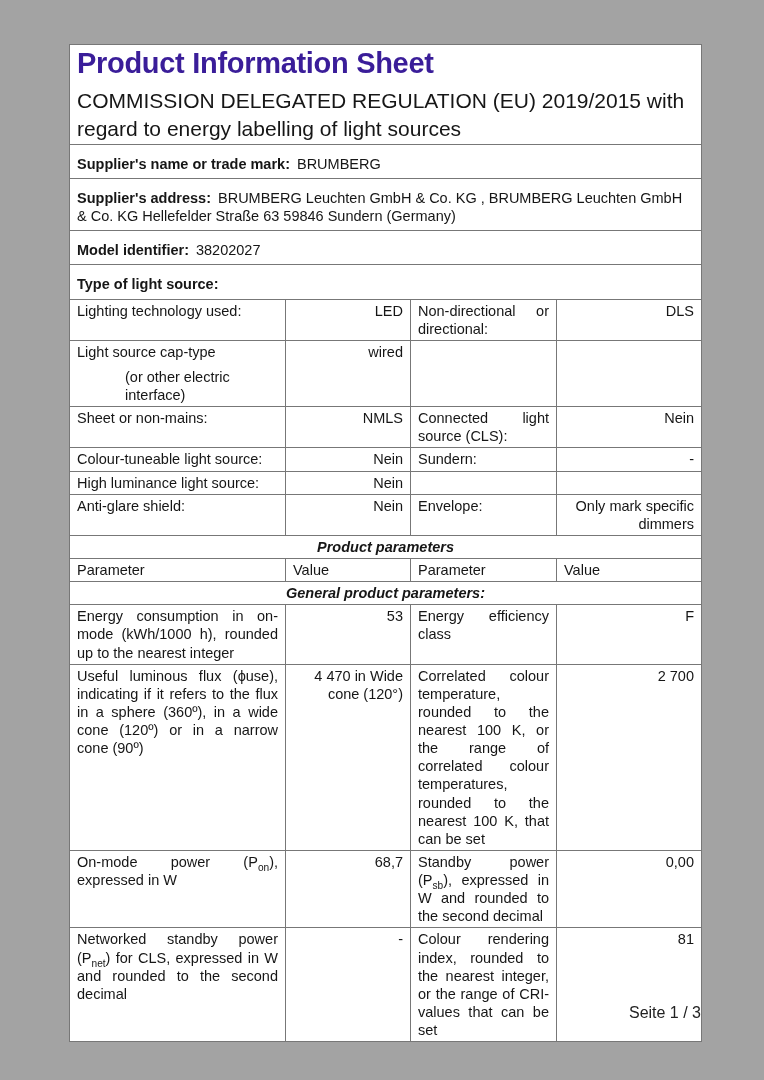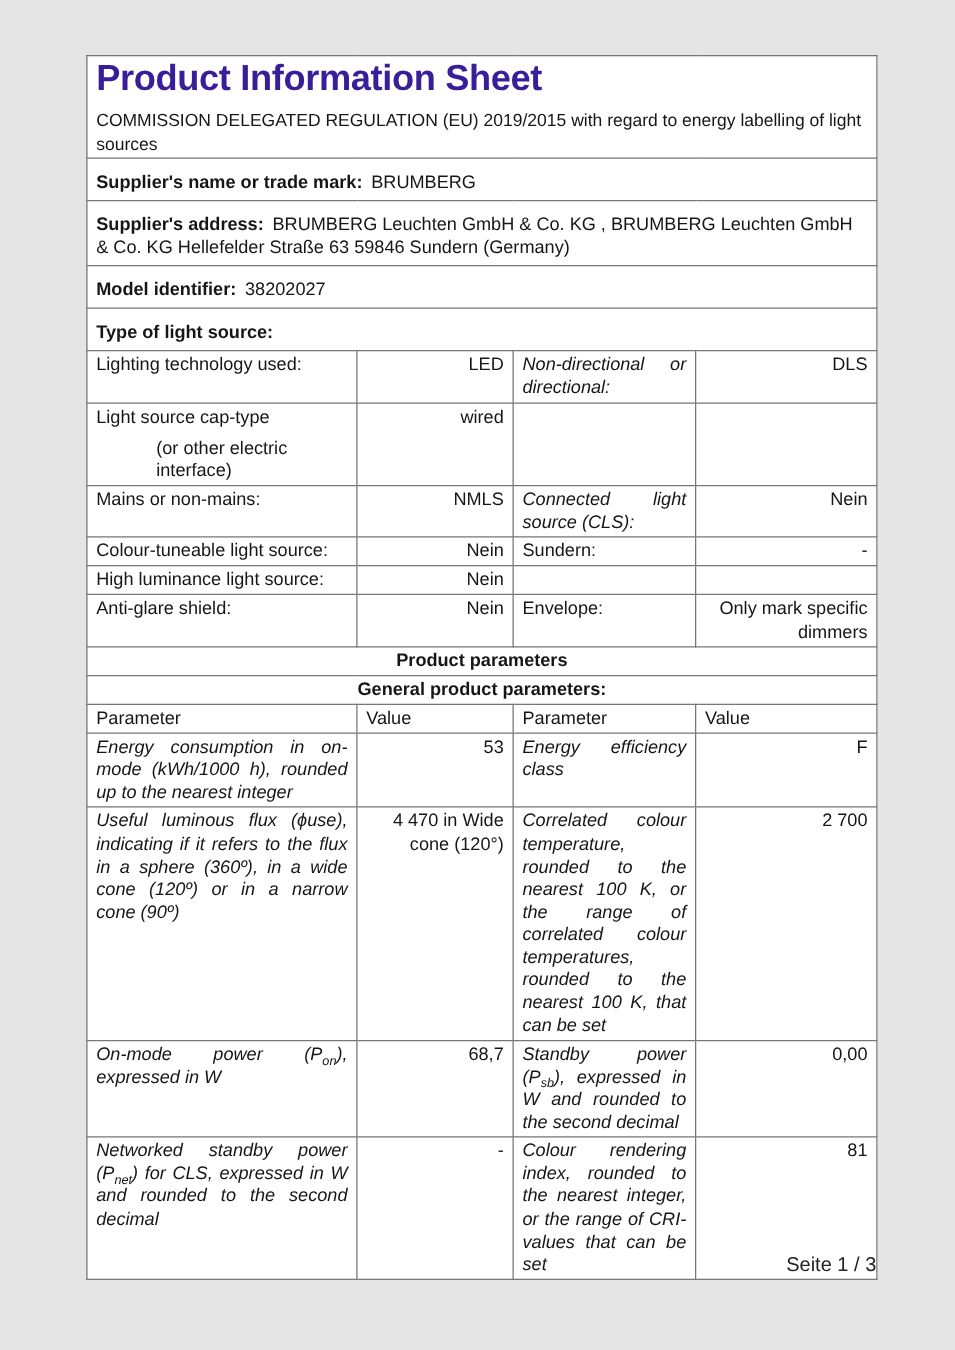--- a/index.html
+++ b/index.html
@@ -1,26 +1,26 @@
 <!DOCTYPE html>
 <html><head>
 <meta charset="utf-8">
 <style>
   html,body{margin:0;padding:0;background:#ffffff;}
   body{width:764px;height:1080px;font-family:"Liberation Sans",sans-serif;color:#161616;}
-  .page{position:relative;width:764px;height:1080px;background:#e5e5e5;overflow:hidden;}
+  .page{position:relative;width:764px;height:1080px;background:#a3a3a3;overflow:hidden;}
   table.doc{position:absolute;left:69px;top:44px;width:632px;border-collapse:collapse;table-layout:fixed;}
   table.doc td{border:1.5px solid #777777;vertical-align:top;padding:2px 7px;font-size:14.5px;line-height:1.25;background:#fff;}
   tr.info td{padding:10px 7px 5px;}
   td.hdr-cell{padding:8px 8px 9px;}
   h1.title{margin:0 0 7px 0;font-size:29px;line-height:1.15;font-weight:bold;color:#3a1d99;letter-spacing:-0.3px;}
-  p.sub{margin:0;font-size:14px;line-height:1.3;}
+  p.sub{margin:0;font-size:21px;line-height:1.3;}
   .b{font-weight:bold;}
-  .c{text-align:center;}
-  .j{text-align:justify;font-style:italic;}
+  .c{text-align:center;font-style:italic;}
+  .j{text-align:justify;}
   .val{text-align:right;}
   .lbl-val{margin-left:7px;}
   .cap2{margin-top:7px;margin-left:48px;}
   .footer{position:absolute;top:1004px;right:63px;font-size:16px;color:#222;}
   sub{font-size:70%;line-height:0;}
 </style>
 </head>
 <body>
 
 <div class="page">
@@ -71,21 +71,21 @@
     <tr>
       <td>
         <div>Light source cap-type</div>
         <div class="cap2">(or other electric interface)</div>
       </td>
       <td class="val">wired</td>
       <td></td>
       <td class="val"></td>
     </tr>
     <tr>
-      <td>Mains or non-mains:</td>
+      <td>Sheet or non-mains:</td>
       <td class="val">NMLS</td>
       <td class="j">Connected light source (CLS):</td>
       <td class="val">Nein</td>
     </tr>
     <tr>
       <td>Colour-tuneable light source:</td>
       <td class="val">Nein</td>
       <td>Sundern:</td>
       <td class="val">-</td>
     </tr>
@@ -100,28 +100,28 @@
       <td class="val">Nein</td>
       <td>Envelope:</td>
       <td class="val">Only mark specific dimmers</td>
     </tr>
 
     <tr>
       <td colspan="4" class="b c">Product parameters</td>
     </tr>
 
     <tr>
-      <td colspan="4" class="b c">General product parameters:</td>
-    </tr>
-
-    <tr>
       <td>Parameter</td>
       <td>Value</td>
       <td>Parameter</td>
       <td>Value</td>
+    </tr>
+
+    <tr>
+      <td colspan="4" class="b c">General product parameters:</td>
     </tr>
 
     <tr>
       <td class="j">Energy consumption in on-mode (kWh/1000 h), rounded up to the nearest integer</td>
       <td class="val">53</td>
       <td class="j">Energy efficiency class</td>
       <td class="val">F</td>
     </tr>
     <tr>
       <td class="j">Useful luminous flux (ϕuse), indicating if it refers to the flux in a sphere (360º), in a wide cone (120º) or in a narrow cone (90º)</td>

